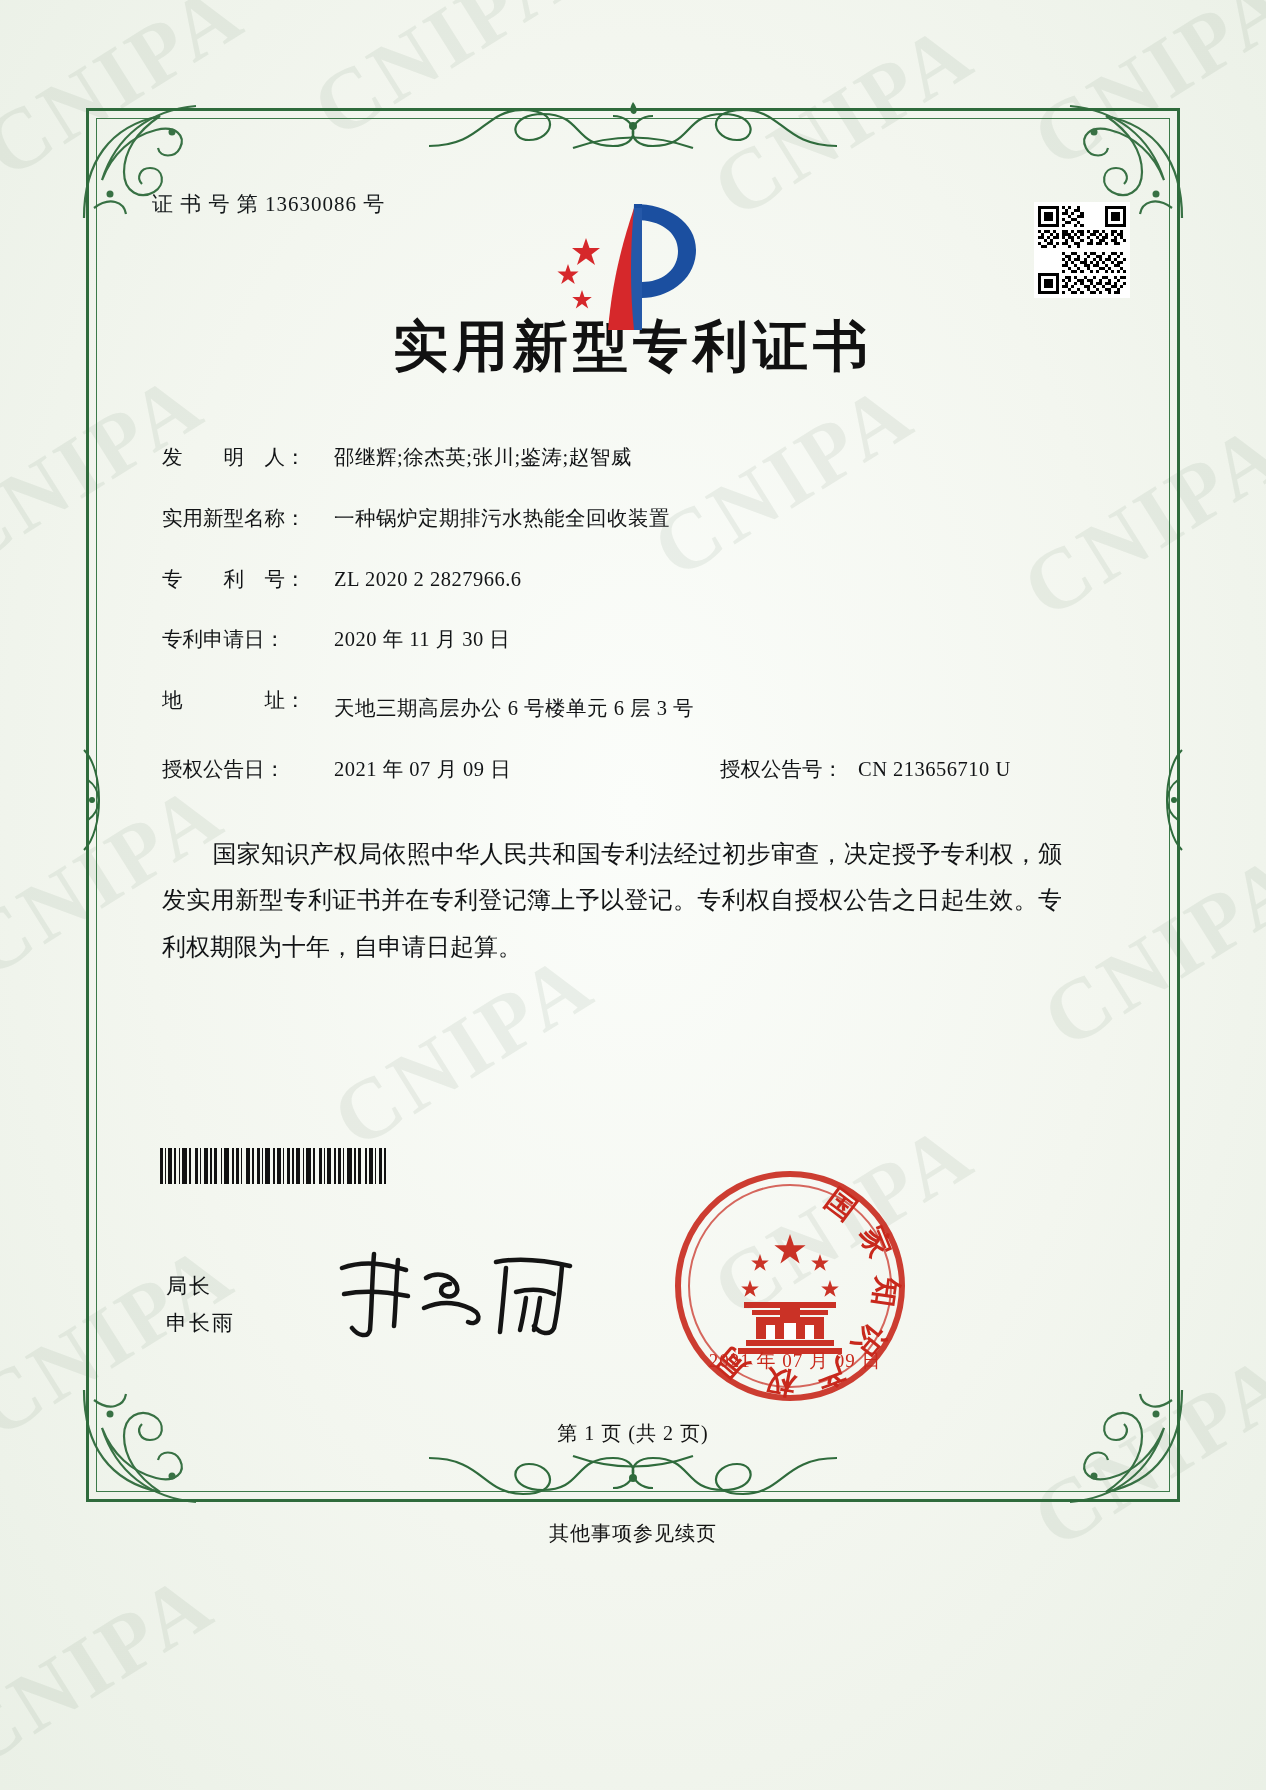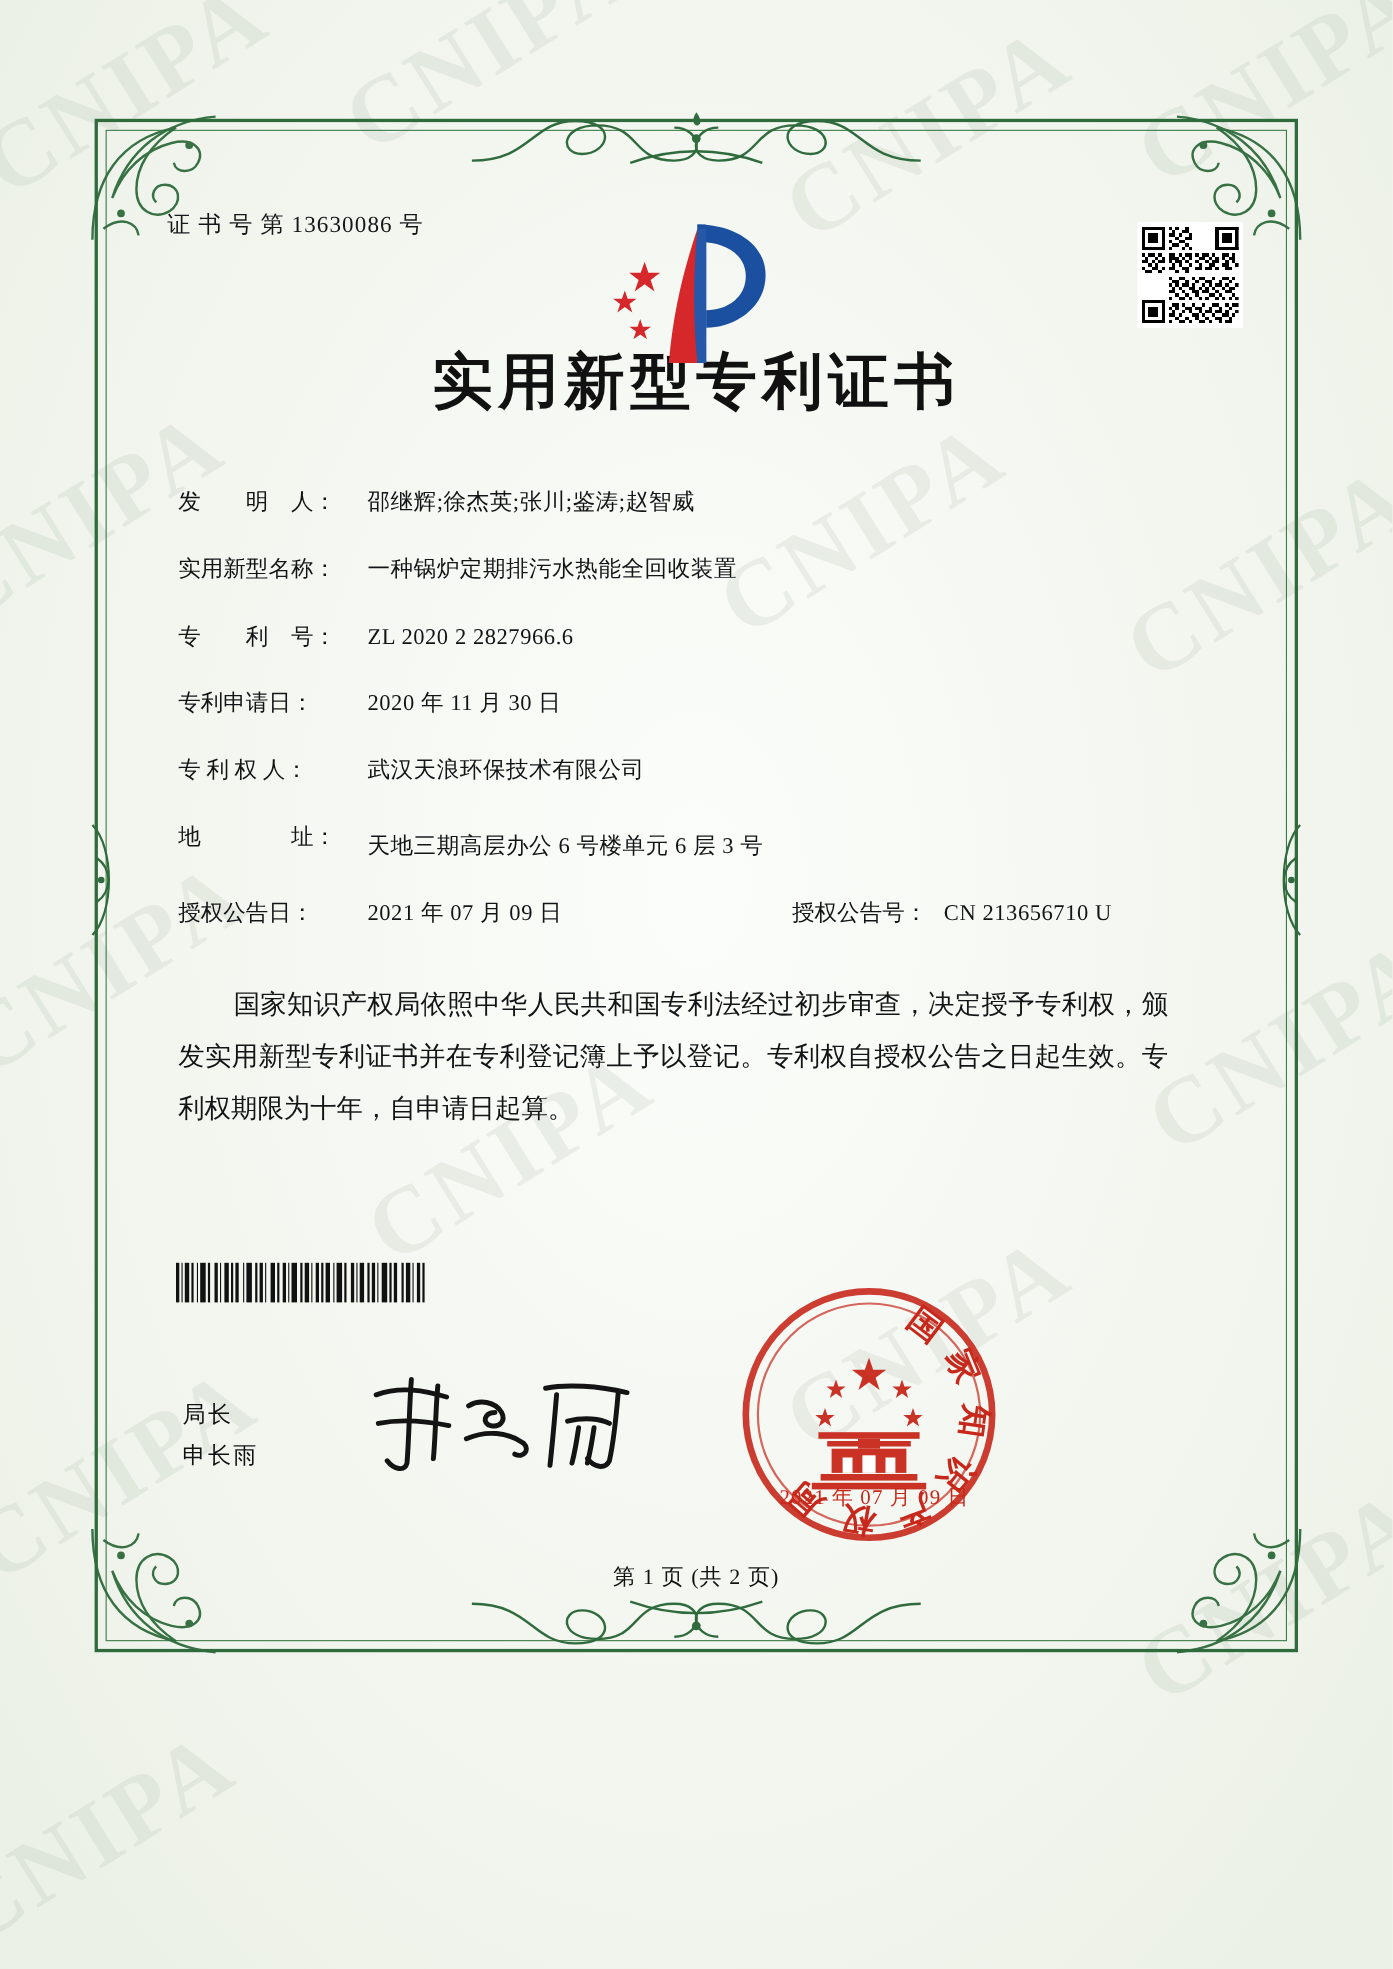--- a/index.html
+++ b/index.html
@@ -596,24 +596,20 @@
       <div class="frow">
         <div class="flabel">专　　利　号：</div>
         <div class="fvalue">ZL 2020 2 2827966.6</div>
       </div>
 
       <div class="frow">
         <div class="flabel">专利申请日：</div>
         <div class="fvalue">2020 年 11 月 30 日</div>
       </div>
 
-      <div class="frow">
-        <div class="flabel">专 利 权 人：</div>
-        <div class="fvalue">武汉天浪环保技术有限公司</div>
-      </div>
 
       <div class="frow">
         <div class="flabel">地　　　　址：</div>
         <div class="fvalue">
           <span class="ln2">天地三期高层办公 6 号楼单元 6 层 3 号</span>
         </div>
       </div>
 
       <div class="frow pair">
         <div class="flabel">授权公告日：</div>
@@ -772,14 +768,15 @@
         <rect x="133" y="157" width="9" height="14" fill="#fff"></rect>
         <rect x="108" y="140" width="20" height="9"></rect>
         <rect x="74" y="172" width="88" height="6"></rect>
         <rect x="66" y="180" width="104" height="6"></rect>
       </g>
     </svg>
   </div>
   <div class="seal-date">2021 年 07 月 09 日</div>
 
   <div class="page-num">第 1 页 (共 2 页)</div>
+  <div class="footer-note">其他事项参见续页</div>
 
 </div>
 
 </body></html>

